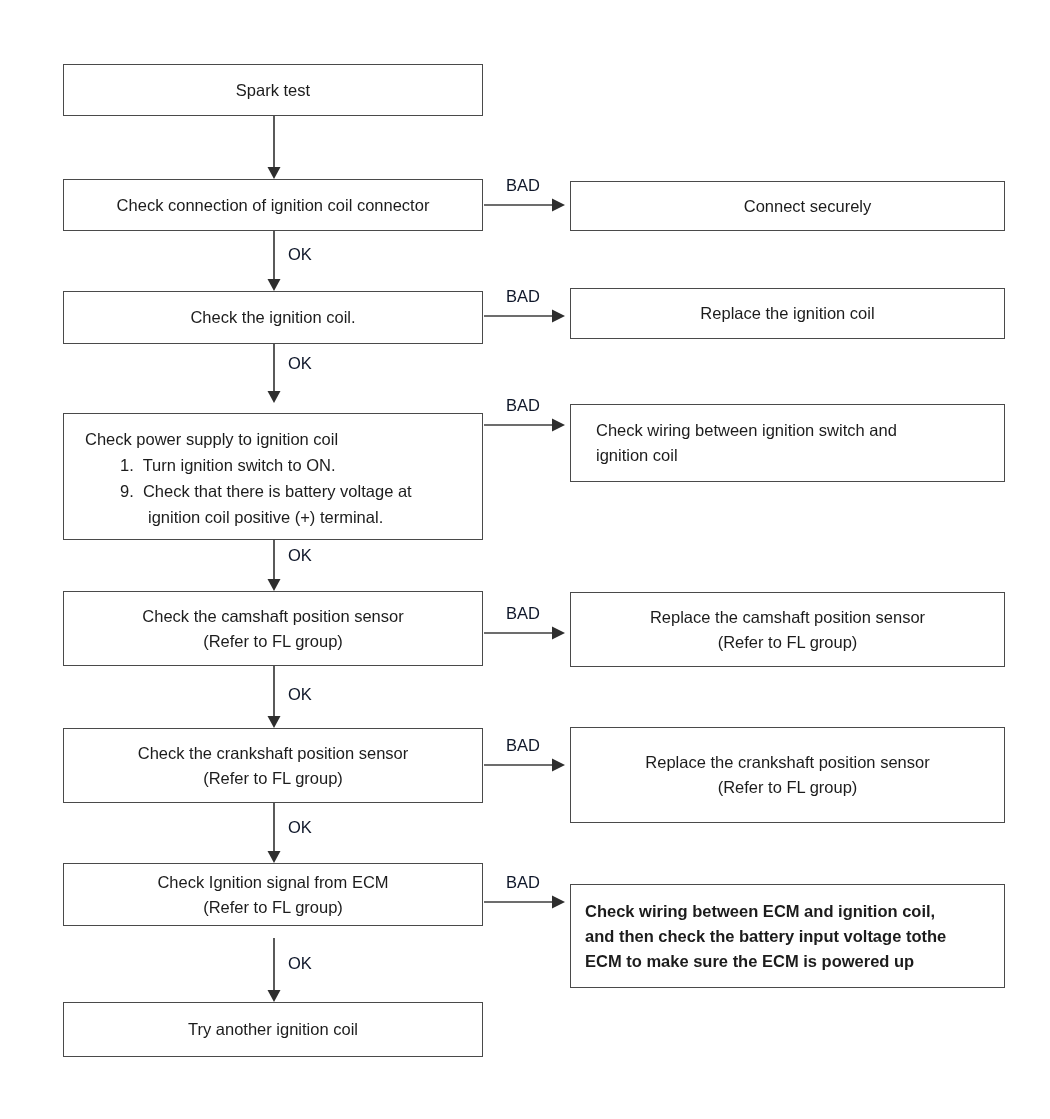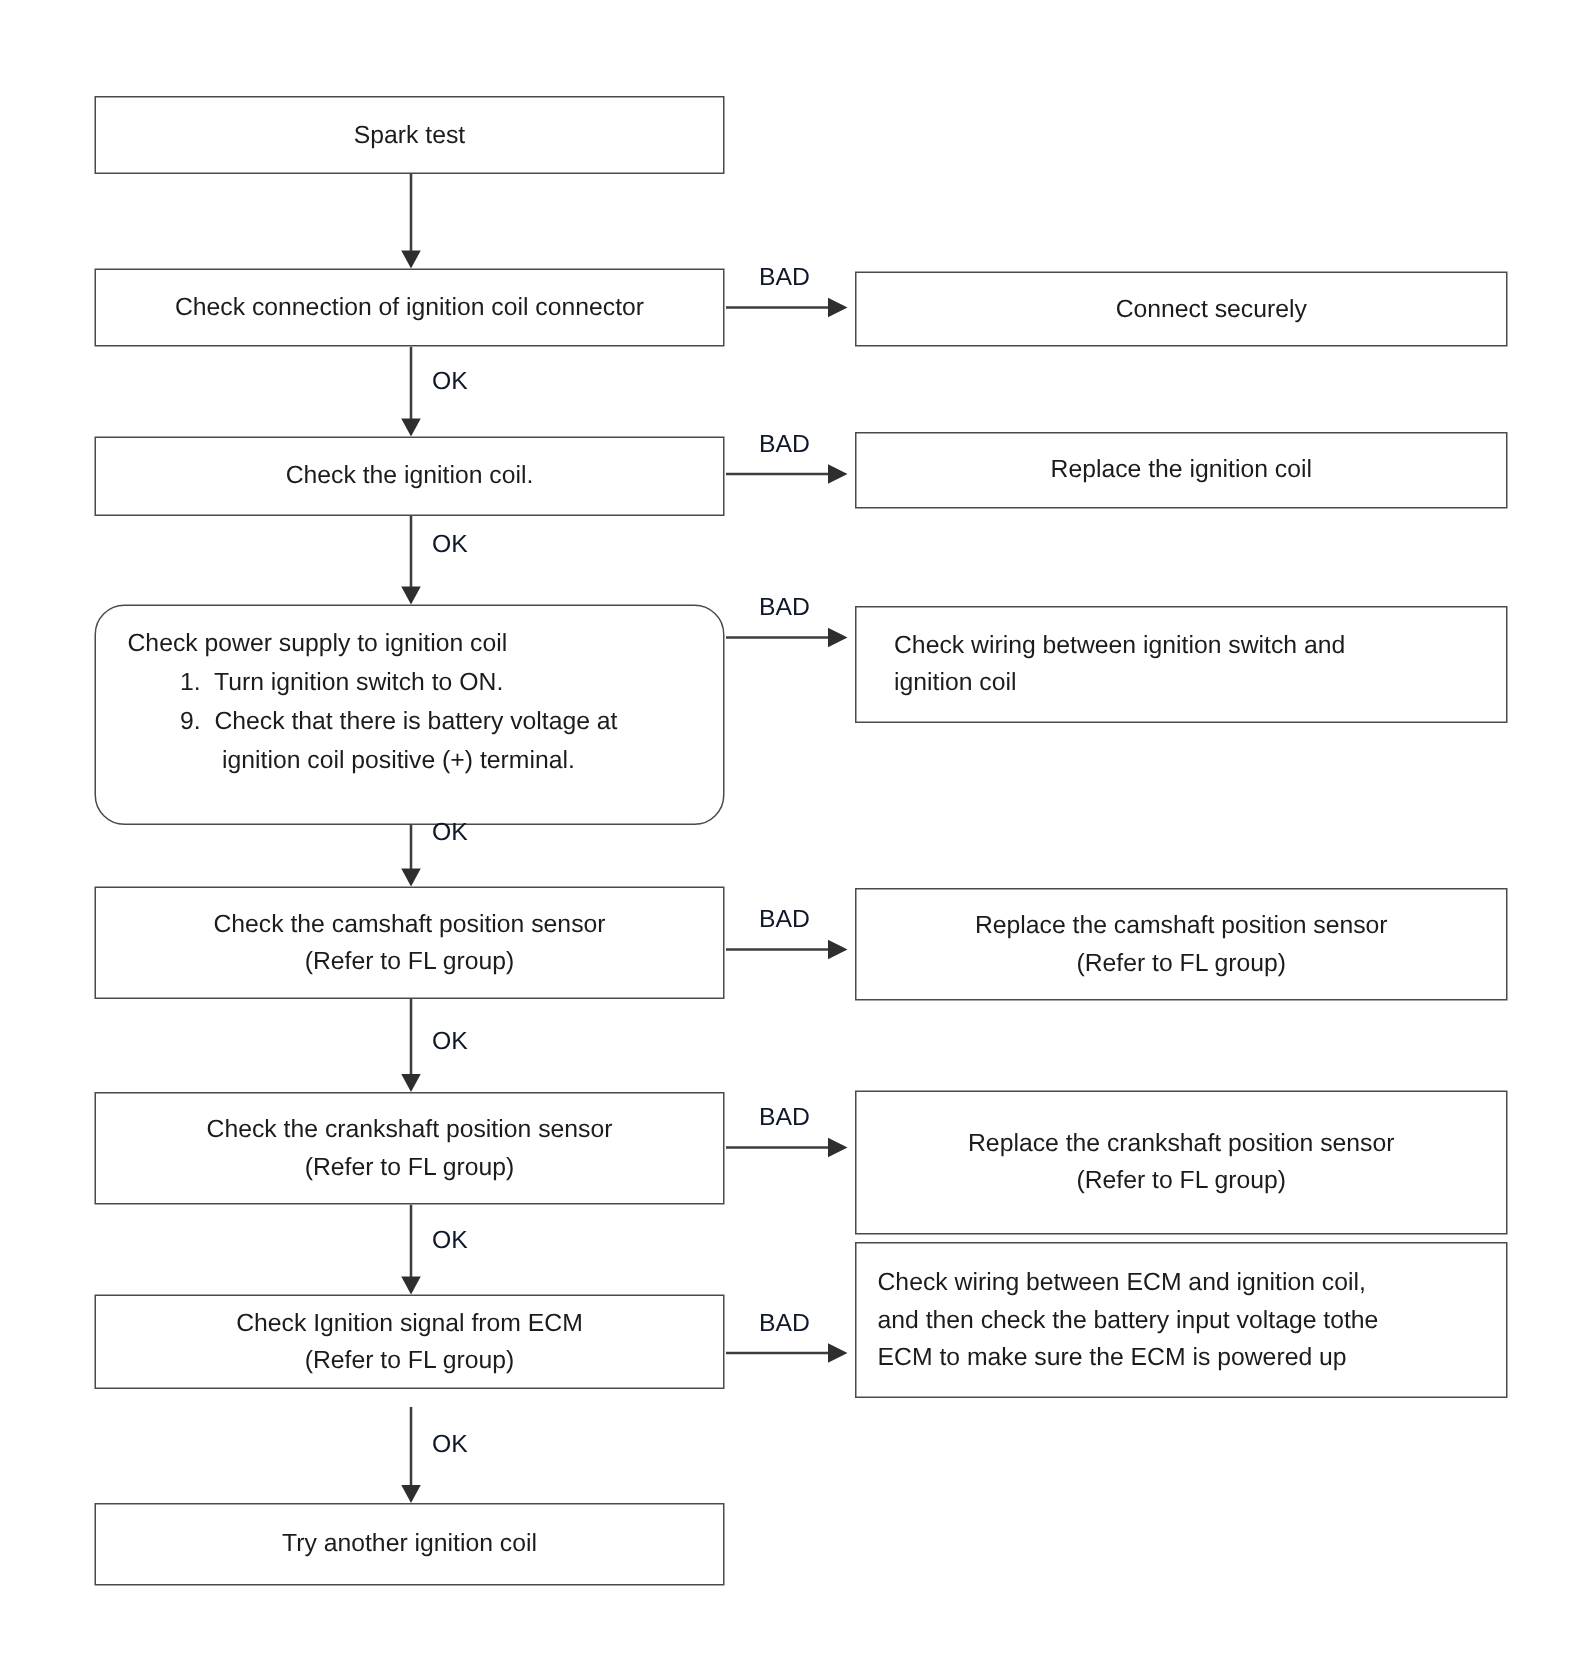--- a/index.html
+++ b/index.html
@@ -100,21 +100,21 @@
       <polygon points="552,895.5 552,908.5 565,902"></polygon>
     </g>
   </svg>
 
   <div class="node col-left" style="top:64px;height:52px;">Spark test</div>
 
   <div class="node col-left" style="top:179px;height:52px;">Check connection of ignition coil connector</div>
 
   <div class="node col-left" style="top:291px;height:53px;">Check the ignition coil.</div>
 
-  <div class="node col-left block" style="top:403px;height:147px;border-radius:20px;">
+  <div class="node col-left block" style="top:413px;height:127px;">
     <div class="step-title">Check power supply to ignition coil</div>
     <div class="step-item">1.  Turn ignition switch to ON.</div>
     <div class="step-item">9.  Check that there is battery voltage at</div>
     <div class="step-cont">ignition coil positive (+) terminal.</div>
   </div>
 
   <div class="node col-left multiline" style="top:591px;height:75px;">Check the camshaft position sensor
 (Refer to FL group)</div>
 
   <div class="node col-left multiline" style="top:728px;height:75px;">Check the crankshaft position sensor
@@ -131,21 +131,21 @@
 
   <div class="node col-right multiline leftalign" style="top:404px;height:78px;padding-left:25px;padding-right:10px;">Check wiring between ignition switch and
 ignition coil</div>
 
   <div class="node col-right multiline" style="top:592px;height:75px;">Replace the camshaft position sensor
 (Refer to FL group)</div>
 
   <div class="node col-right multiline" style="top:727px;height:96px;">Replace the crankshaft position sensor
 (Refer to FL group)</div>
 
-  <div class="node col-right multiline leftalign" style="top:828px;height:104px;padding-left:14px;padding-right:6px;">Check wiring between ECM and ignition coil,
+  <div class="node col-right multiline leftalign" style="top:884px;height:104px;padding-left:14px;padding-right:6px;font-weight:bold;">Check wiring between ECM and ignition coil,
 and then check the battery input voltage tothe
 ECM to make sure the ECM is powered up</div>
 
   <span class="edge-label ok-label" style="top:244px;">OK</span>
   <span class="edge-label ok-label" style="top:353px;">OK</span>
   <span class="edge-label ok-label" style="top:545px;">OK</span>
   <span class="edge-label ok-label" style="top:684px;">OK</span>
   <span class="edge-label ok-label" style="top:817px;">OK</span>
   <span class="edge-label ok-label" style="top:953px;">OK</span>
 

